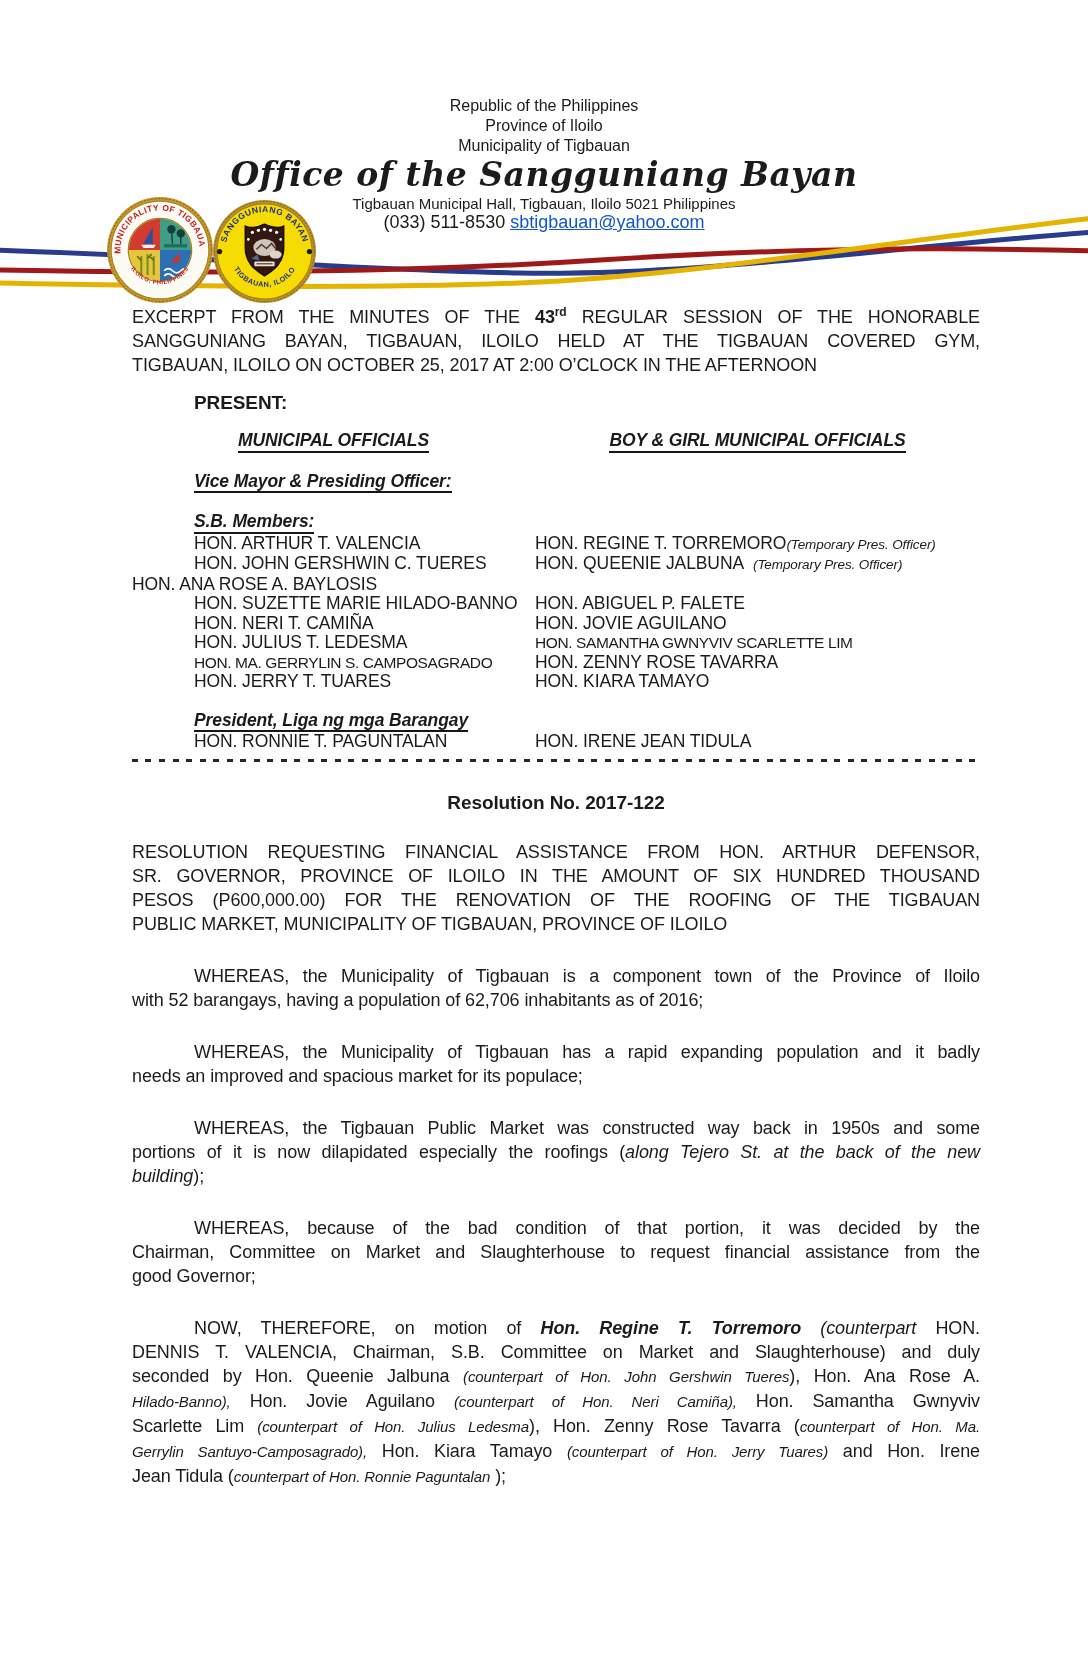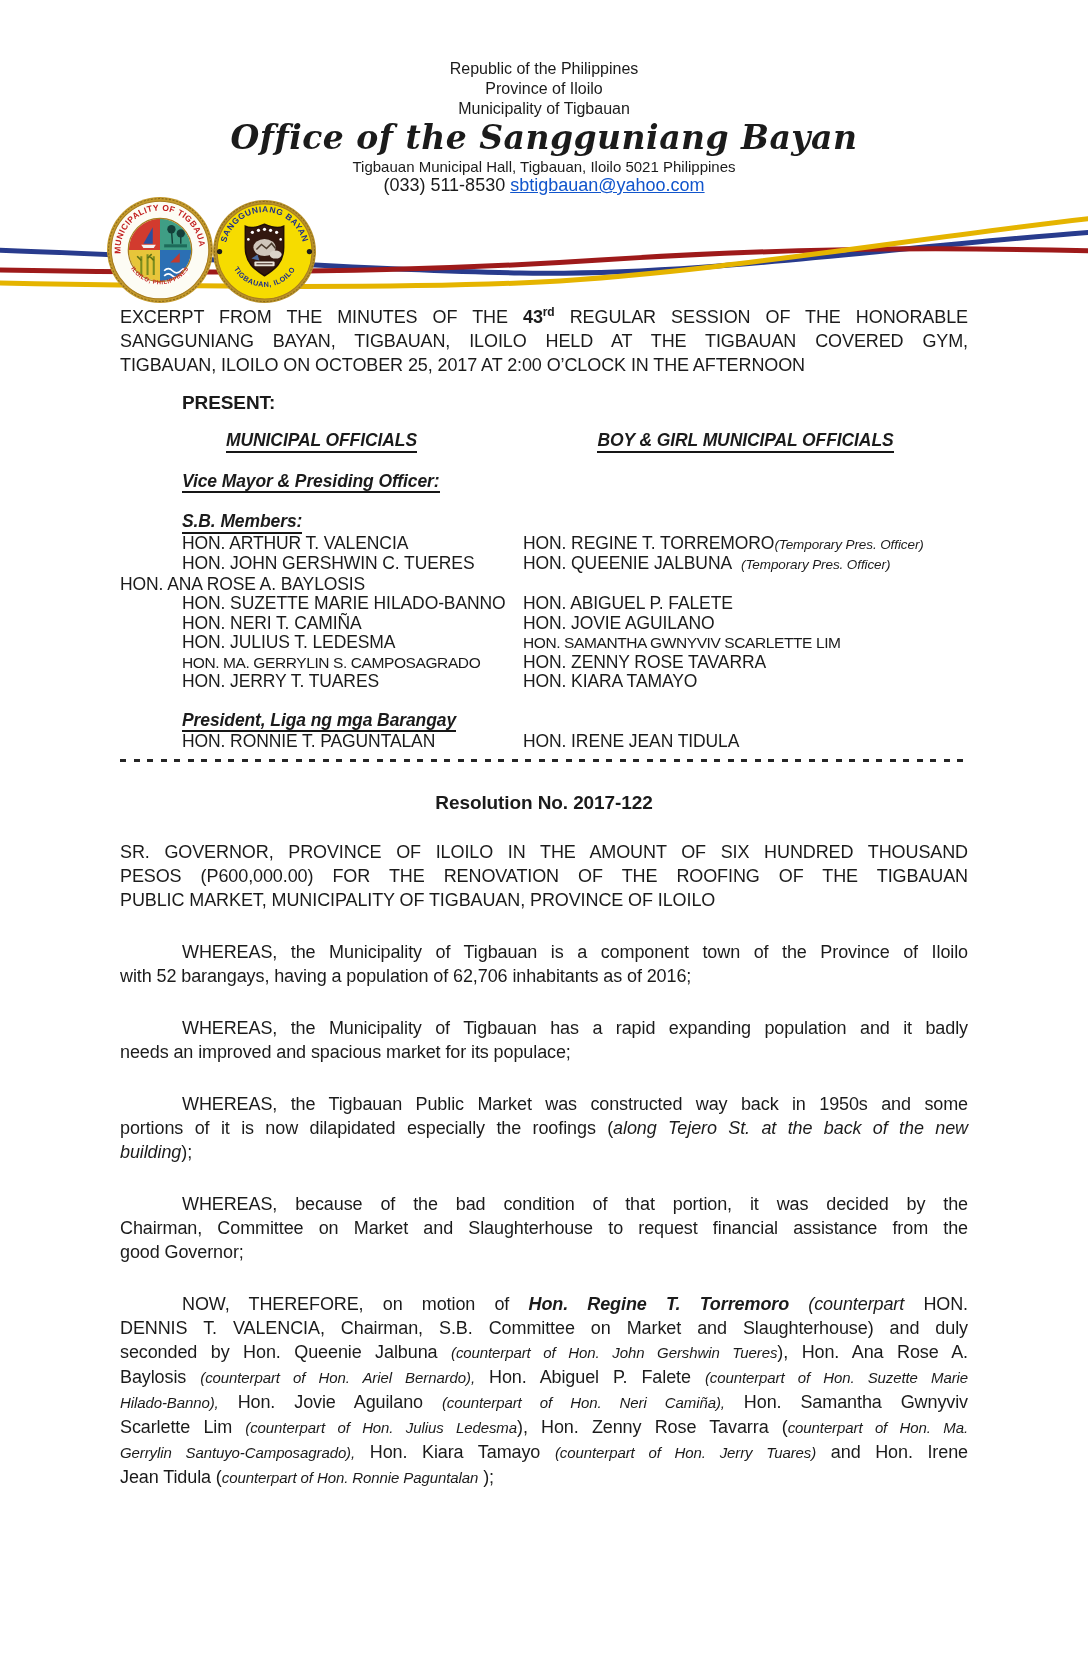--- a/index.html
+++ b/index.html
@@ -1,35 +1,35 @@
 <!DOCTYPE html>
 <html style="--link: #1155cc; --ribbon_blue: #283b8d; --ribbon_red: #9e1a1a; --ribbon_yellow: #e5b400; --seal_gold: #c49a2d; --seal_yellow: #f6dc00; --seal_text_red: #c21f1f; --seal_text_blue: #1d2e8c;"><head>
 <meta charset="utf-8">
 <style>
   html,body{margin:0;padding:0;background:#e8e8e8;}
   .page{position:relative;width:1088px;height:1664px;background:#ffffff;margin:0 auto;
         font-family:"Liberation Sans",sans-serif;color:#1b1b1b;overflow:hidden;}
 
   
-  .hdr{position:absolute;left:0;top:0;width:100%;text-align:center;padding-top:59px;}
+  .hdr{position:absolute;left:0;top:0;width:100%;text-align:center;padding-top:96px;}
   .hdr .small-line{font-size:16px;line-height:20px;}
   .office{font-family:"DejaVu Serif",serif;font-style:italic;font-weight:bold;
           font-size:33px;line-height:38px;letter-spacing:.5px;}
   .addr{font-size:15px;line-height:19px;}
   .phone{font-size:18px;line-height:19px;}
   a.em{color:var(--link,#1155cc);text-decoration:underline;cursor:pointer;}
 
   
   .ribbon-svg{position:absolute;left:0;top:196px;width:1088px;height:112px;}
   .seal{position:absolute;}
   #seal1{left:106px;top:196px;width:108px;height:108px;}
   #seal2{left:212px;top:199px;width:105px;height:105px;}
 
   
-  .content{position:absolute;left:120px;top:300px;width:848px;font-size:18px;letter-spacing:-.1px;}
+  .content{position:absolute;left:132px;top:300px;width:848px;font-size:18px;letter-spacing:-.1px;}
   .pline{line-height:24px;min-height:24px;}
   .just{text-align:justify;text-align-last:justify;}
   .ind{text-indent:62px;}
   .b{font-weight:700;}
   .i{font-style:italic;}
   .sm{font-size:15px;}
   .sup{vertical-align:super;font-size:12px;}
 
   .present-label{margin-top:16px;padding-left:62px;font-weight:bold;
                  font-size:19px;line-height:20px;}
@@ -202,20 +202,21 @@
             <div class="off-right"><span class="name">HON. IRENE JEAN TIDULA</span></div>
           </div>
         </div>
       </div>
 
     <div class="divider"></div>
 
     <div class="res-no">Resolution No. 2017-122</div>
 
     <div class="title-para">
+        <div class="pline just"><span>RESOLUTION REQUESTING FINANCIAL ASSISTANCE FROM HON. ARTHUR DEFENSOR,</span></div>
         <div class="pline just"><span>SR. GOVERNOR, PROVINCE OF ILOILO IN THE AMOUNT OF SIX HUNDRED THOUSAND</span></div>
         <div class="pline just"><span>PESOS (P600,000.00) FOR THE RENOVATION OF THE ROOFING OF THE TIGBAUAN</span></div>
         <div class="pline"><span>PUBLIC MARKET, MUNICIPALITY OF TIGBAUAN, PROVINCE OF ILOILO</span></div>
       </div>
 
     <div class="wpara">
         <div class="pline just ind"><span>WHEREAS, the Municipality of Tigbauan is a component town of the Province of Iloilo</span></div>
         <div class="pline"><span>with 52 barangays, having a population of 62,706 inhabitants as of 2016;</span></div>
       </div>
     <div class="wpara">
@@ -229,21 +230,20 @@
       </div>
     <div class="wpara">
         <div class="pline just ind"><span>WHEREAS, because of the bad condition of that portion, it was decided by the</span></div>
         <div class="pline just"><span>Chairman, Committee on Market and Slaughterhouse to request financial assistance from the</span></div>
         <div class="pline"><span>good Governor;</span></div>
       </div>
     <div class="wpara">
         <div class="pline just ind"><span>NOW, THEREFORE, on motion of </span><span class="b i">Hon. Regine T. Torremoro</span><span> </span><span class="i">(counterpart</span><span> HON.</span></div>
         <div class="pline just"><span>DENNIS T. VALENCIA, Chairman, S.B. Committee on Market and Slaughterhouse) and duly</span></div>
         <div class="pline just"><span>seconded by Hon. Queenie Jalbuna </span><span class="i sm">(counterpart of Hon. John Gershwin Tueres</span><span>), Hon. Ana Rose A.</span></div>
-        <div class="pline just"><span>Baylosis </span><span class="i sm">(counterpart of Hon. Ariel Bernardo),</span><span> Hon. Abiguel P. Falete </span><span class="i sm">(counterpart of Hon. Suzette Marie</span></div>
         <div class="pline just"><span class="i sm">Hilado-Banno),</span><span> Hon. Jovie Aguilano </span><span class="i sm">(counterpart of Hon. Neri Camiña),</span><span> Hon. Samantha Gwnyviv</span></div>
         <div class="pline just"><span>Scarlette Lim </span><span class="i sm">(counterpart of Hon. Julius Ledesma</span><span>), Hon. Zenny Rose Tavarra (</span><span class="i sm">counterpart of Hon. Ma.</span></div>
         <div class="pline just"><span class="i sm">Gerrylin Santuyo-Camposagrado),</span><span> Hon. Kiara Tamayo </span><span class="i sm">(counterpart of Hon. Jerry Tuares)</span><span> and Hon. Irene</span></div>
         <div class="pline"><span>Jean Tidula (</span><span class="i sm">counterpart of Hon. Ronnie Paguntalan</span><span> );</span></div>
       </div>
 
   </div>
 </div>
 
 </body></html>

